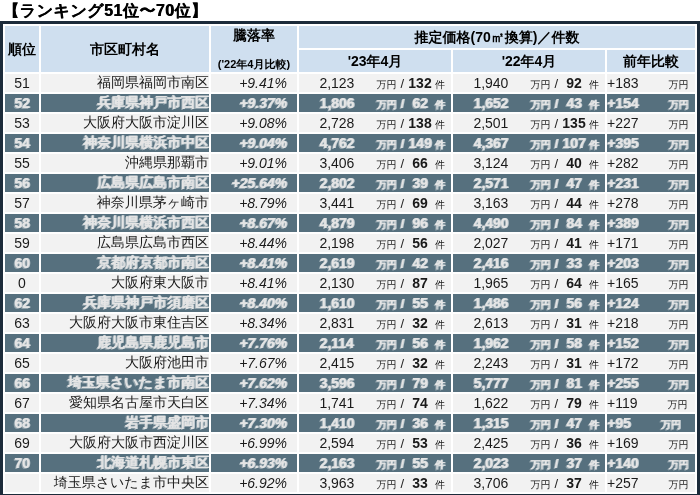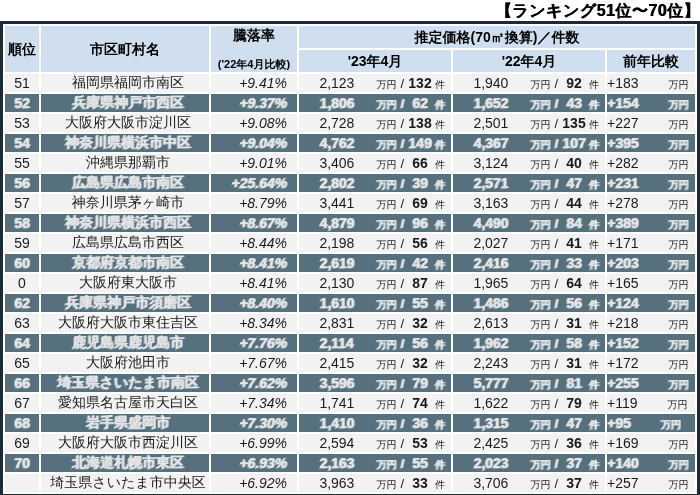--- a/index.html
+++ b/index.html
@@ -1,34 +1,34 @@
 <!DOCTYPE html>
 <html><head>
 <meta charset="utf-8">
 <style>
   html,body{margin:0;padding:0;background:#fff;}
   body{width:700px;height:495px;overflow:hidden;
        font-family:"Liberation Sans","DejaVu Sans",sans-serif;color:#1a1a1a;}
   .page-title{font-size:16px;font-weight:bold;letter-spacing:.5px;
               padding:2px 0 1px 3px;height:18px;line-height:18px;color:#000;
-              text-shadow:.6px 0 0 #000;text-align:right;}
+              text-shadow:.6px 0 0 #000;}
   table.rank{border-collapse:separate;border-spacing:2px;background:#fff;
              border:3px solid #1c2b3a;width:694px;height:471px;table-layout:fixed;}
   col.c-rank{width:34px}col.c-city{width:168px}col.c-rate{width:86px}
   col.c-p23{width:152px}col.c-p22{width:152px}col.c-diff{width:88px}
   th{background:#cfdfef;font-size:14px;font-weight:bold;color:#000;
      text-align:center;padding:0;line-height:1.15;}
   th .sub{font-size:11px;font-weight:bold;display:block;margin-top:15px;}
   thead tr{height:22px;}
   td{padding:0;font-size:14px;white-space:nowrap;overflow:hidden;}
   tr.light td{background:#f2f2f2;}
   tr.dark td{background:#56707e;font-weight:bold;color:#e5e5e5;
              text-shadow:1px 0 0 rgba(255,255,255,.65),-1px 1px 0 rgba(255,255,255,.35);}
   td.rank{text-align:center;}
-  td.city{text-align:center;padding-left:6px;}
+  td.city{text-align:right;padding-left:6px;}
   td.rate{text-align:right;padding-right:10px;font-style:italic;}
   td.price,td.diff{text-align:right;}
   .pwrap{display:flex;align-items:baseline;justify-content:flex-end;padding-right:6px;}
   .pnum{width:54px;text-align:left;}
   .punit{font-size:10px;margin-left:3px;}
   .pslash{margin:0 4px;font-size:13px;}
   .pcount{width:24px;text-align:center;font-weight:bold;}
   .dwrap{display:flex;align-items:baseline;justify-content:flex-start;padding-right:5px;gap:27px;}
 </style>
 </head>

